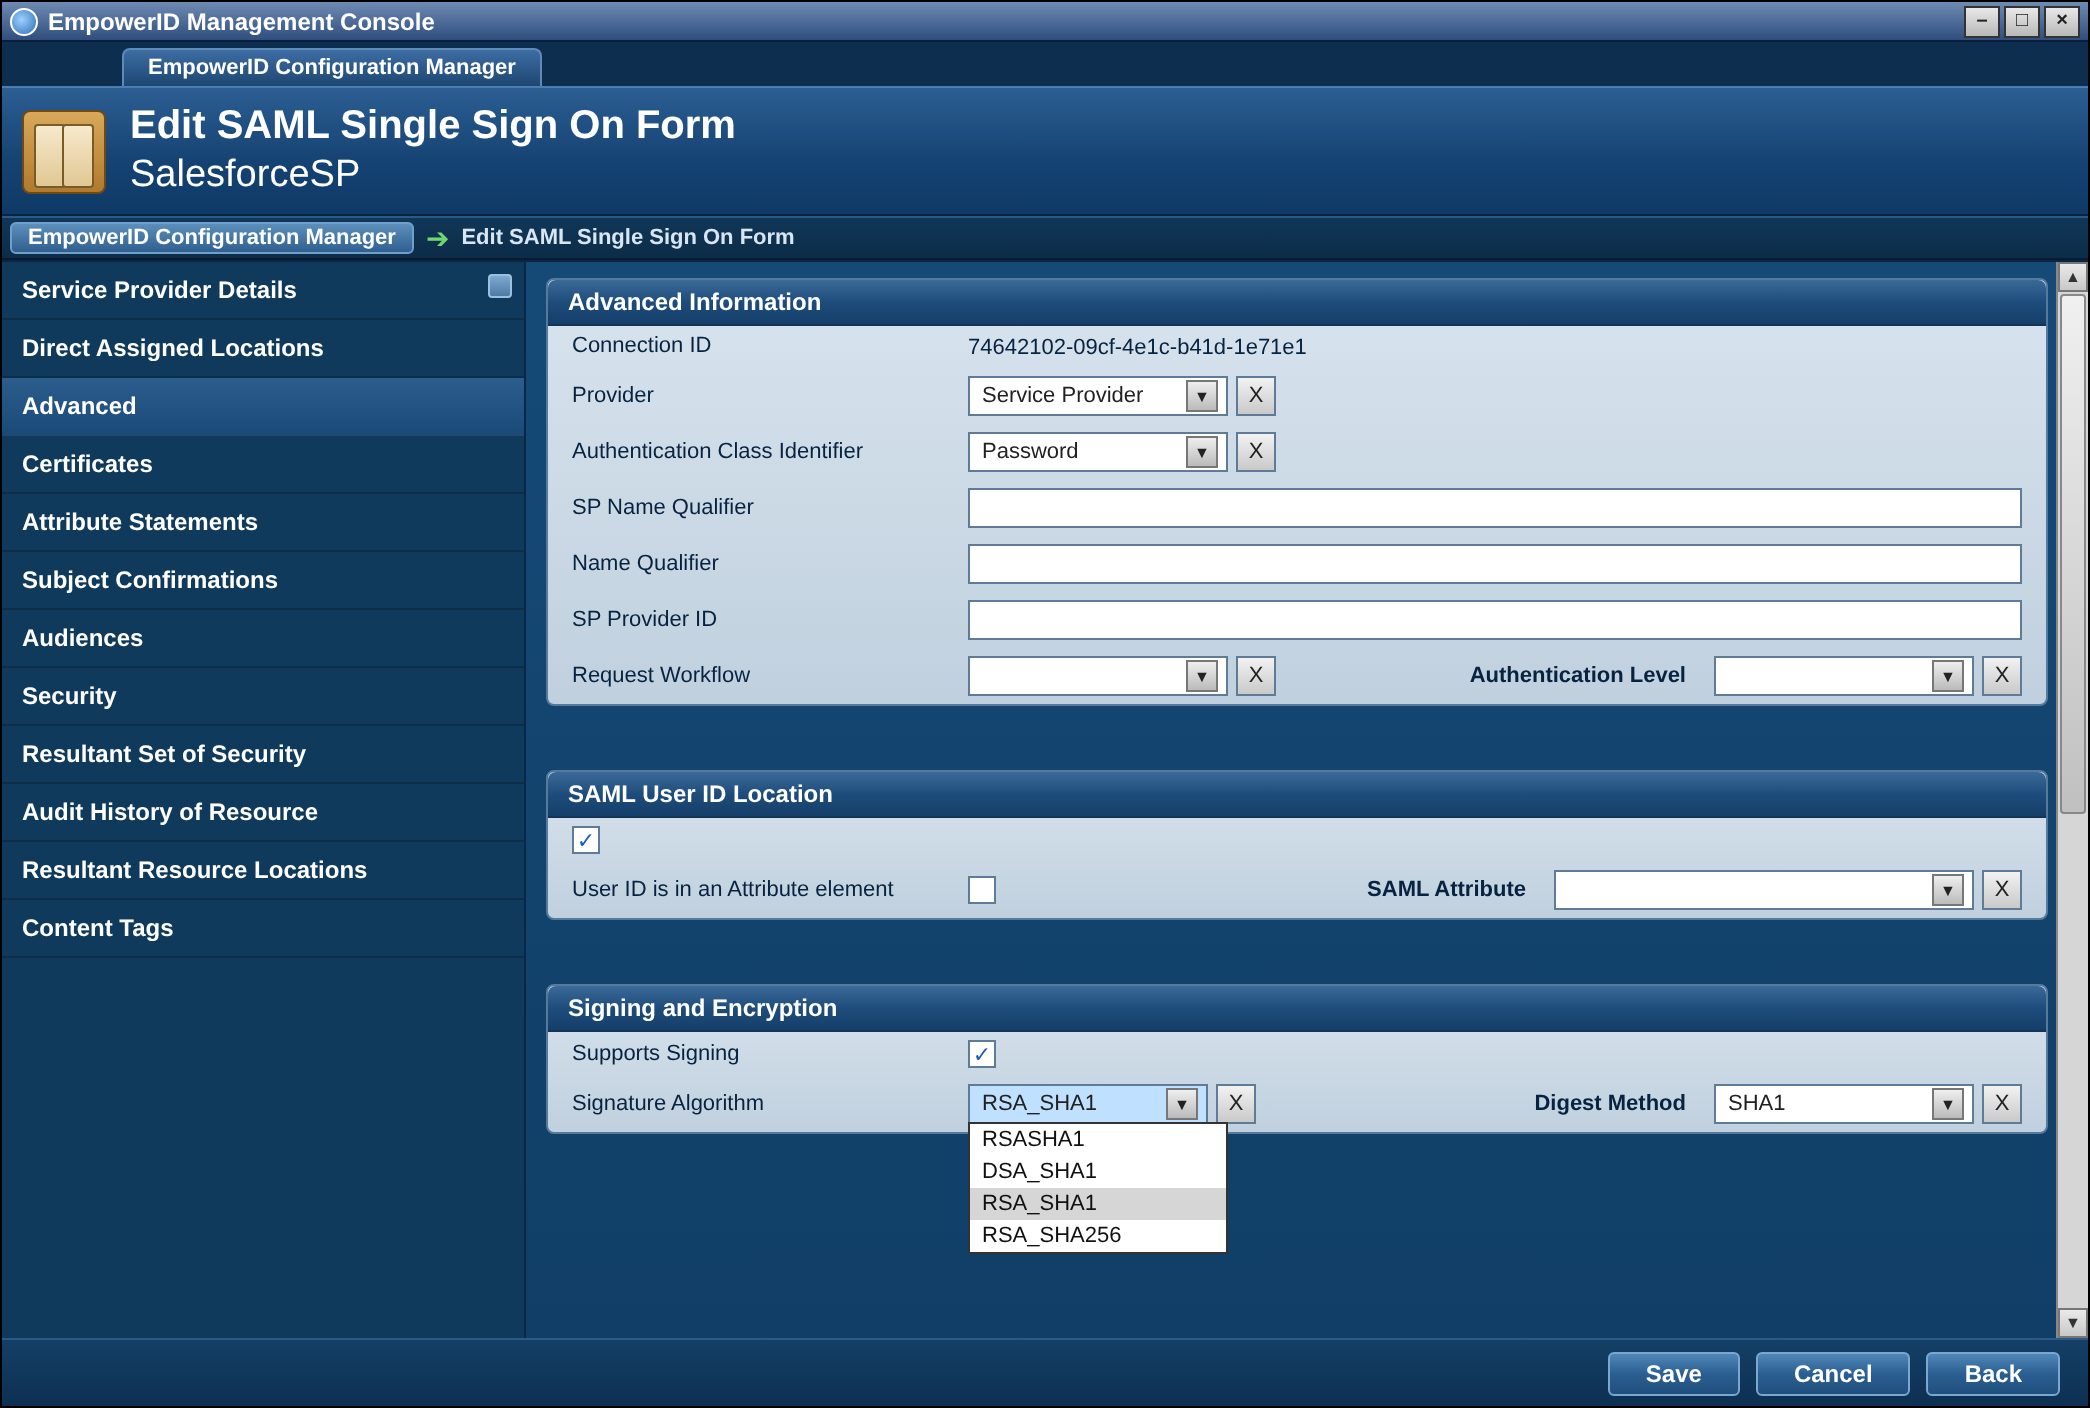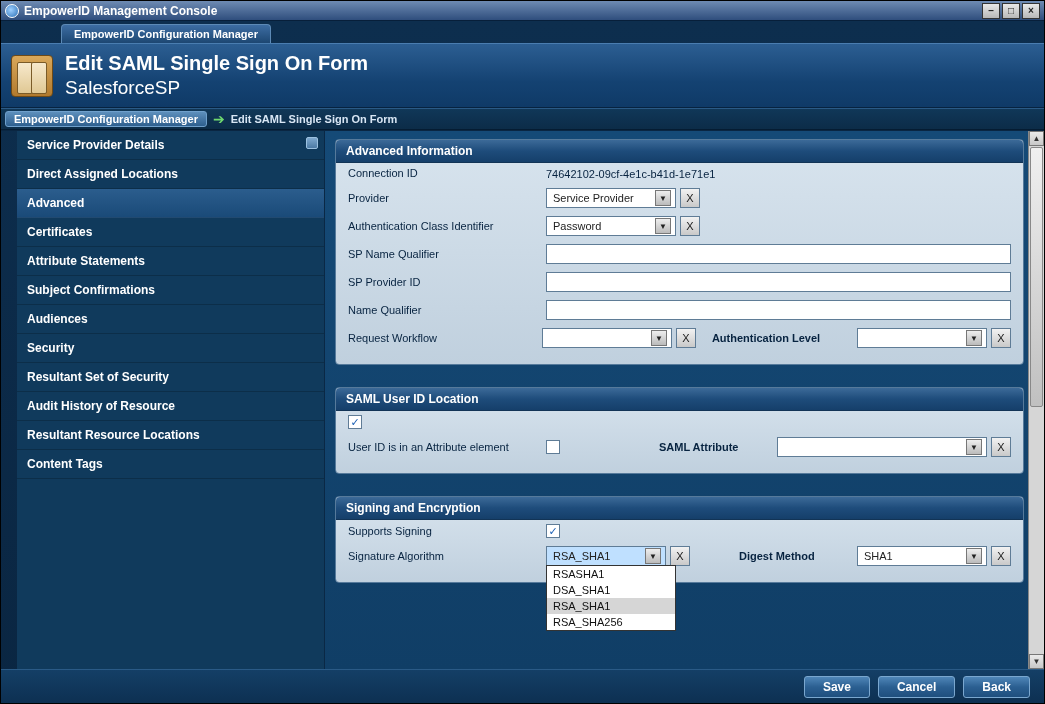--- a/index.html
+++ b/index.html
@@ -127,26 +127,25 @@
     font-size:14px;
   }
   .crumb-current { font-weight: bold; color:#d8e6f4; }
   .workspace {
     flex:1;
     display:flex;
     min-height:0;
     border-top:1px solid #0a2642;
   }
   .sidebar {
-    width: 308px;
+    width: 262px;
     background: #103a5c;
     border-right: 1px solid #0a2845;
     display:flex;
     flex-direction:column;
-    margin-left:16px;
   }
   .side-item {
     color:#fff;
     font-size:12px;
     font-weight:bold;
     padding: 7px 10px;
     cursor:pointer;
     border-bottom: 1px solid rgba(0,0,0,0.2);
     position:relative;
   }
@@ -187,22 +186,22 @@
     background:linear-gradient(#eaeaea,#c8c8c8);
     border:1px solid #777;
     font-size:8px;
     display:flex;align-items:center;justify-content:center;
     color:#333;
   }
   .panel {
     background: linear-gradient(#d8e4ee,#c0d0de);
     border:1px solid #567a9b;
     border-radius:4px;
-    margin-bottom: 22px;
-    padding-bottom:12px;
+    margin-bottom: 32px;
+    padding-bottom:0;
     overflow:visible;
   }
   .panel-head {
     background: linear-gradient(#3c6a98, #1e4c7b 50%, #153f6a);
     color:#fff;
     font-weight:bold;
     font-size:12px;
     padding:4px 10px;
     border-radius:4px 4px 0 0;
     border-bottom:1px solid #123456;
@@ -258,21 +257,21 @@
     width:14px; height:14px;
     background:#fff;
     border:1px solid #5f7c96;
     display:inline-flex;align-items:center;justify-content:center;
     font-size:11px; color:#1a5fb4;
     cursor:pointer;
   }
   .inline-group { display:flex; align-items:center; gap:4px; }
   .inline-group .combo { width:130px;justify-content:flex-end; }
   .spacer { flex:1; }
-  .second-label { text-align:left; font-weight:bold; color:#072340; font-size:11px; padding-right:6px;}
+  .second-label { text-align:right; font-weight:bold; color:#072340; font-size:11px; padding-right:6px;}
   .wide-combo { width:160px; }
   .dropdown-list {
     position:absolute;
     top:100%;
     left:-1px;
     width:130px;
     background:#fff;
     border:1px solid #333;
     z-index:100;
     font-size:11px;
@@ -390,25 +389,25 @@
               </div>
               <div class="xbtn">X</div>
             </div>
           </div>
 
           <div class="form-row">
             <div class="lbl">SP Name Qualifier</div>
             <input class="txt flex-input" type="text" style="">
           </div>
           <div class="form-row">
+            <div class="lbl">Name Qualifier</div>
+            <input class="txt flex-input" type="text" style="">
+          </div>
+          <div class="form-row">
             <div class="lbl">SP Provider ID</div>
-            <input class="txt flex-input" type="text" style="">
-          </div>
-          <div class="form-row">
-            <div class="lbl">Name Qualifier</div>
             <input class="txt flex-input" type="text" style="">
           </div>
 
           <div class="form-row">
             <div class="lbl">Request Workflow</div>
             <div class="inline-group">
               <div class="combo" style="width:130px">
                 <span class="combo-text"></span>
                 <span class="combo-arrow">▼</span>
               </div>

